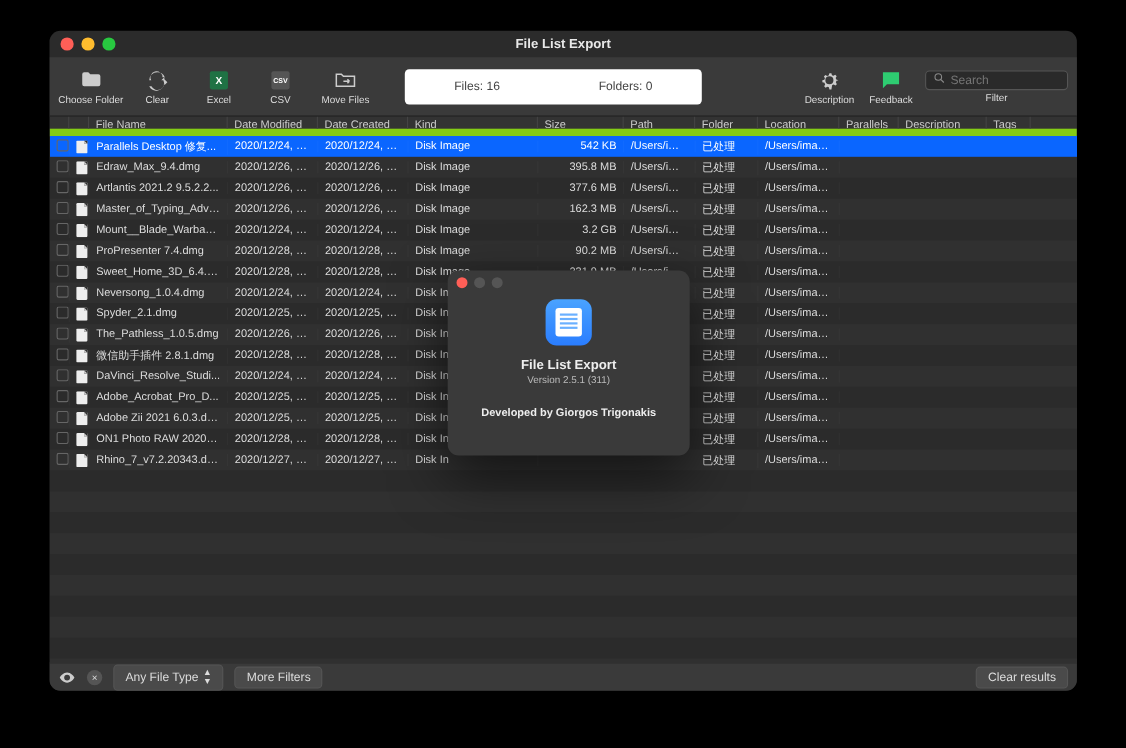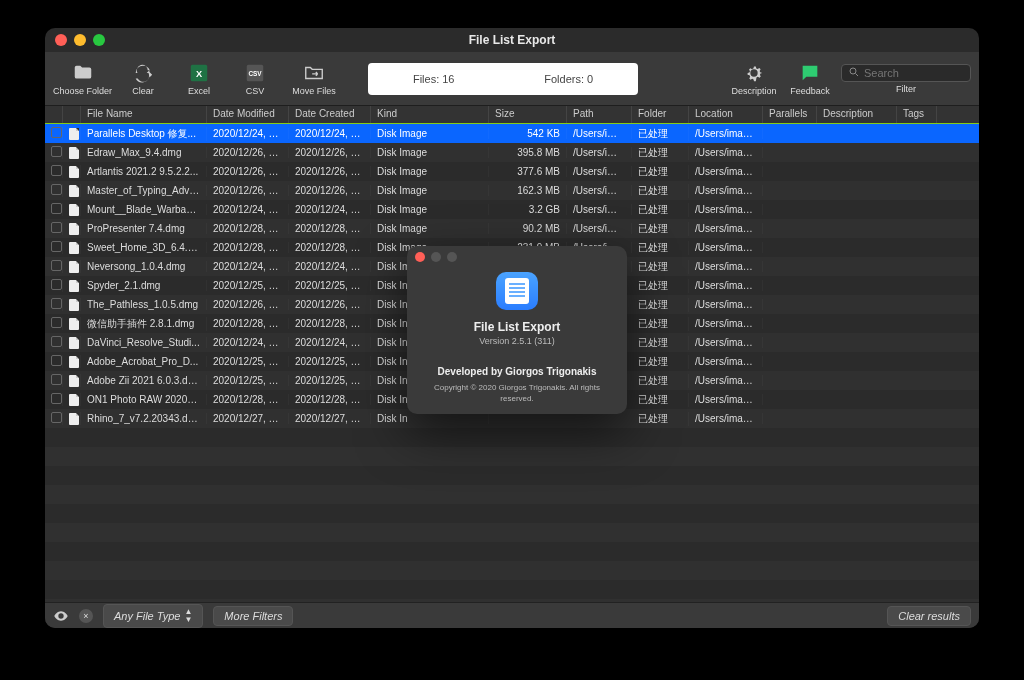--- a/index.html
+++ b/index.html
@@ -15,33 +15,33 @@
 .toolbar { height: 54px; background: #3a3a3a; display: flex; align-items: center; padding: 0 8px; gap: 6px; border-bottom: 1px solid #1e1e1e; }
 .tb-btn { display: flex; flex-direction: column; align-items: center; gap: 2px; color: #ddd; font-size: 9px; cursor: pointer; min-width: 50px; }
 .tb-icon { width: 24px; height: 22px; display: flex; align-items: center; justify-content: center; color: #ccc; }
 .tb-icon svg { width: 22px; height: 22px; fill: currentColor; }
 .counts { flex: 0 0 270px; margin-left: 20px; background: #fff; height: 32px; border-radius: 4px; display: flex; align-items: center; justify-content: space-around; font-size: 11px; color: #444; }
 .spacer { flex: 1; }
 .search-wrap { display: flex; flex-direction: column; align-items: center; gap: 2px; color: #ddd; font-size: 9px; }
 .search { width: 130px; height: 18px; background: #2a2a2a; border: 1px solid #555; border-radius: 4px; display: flex; align-items: center; padding: 0 6px; gap: 4px; color: #888; font-size: 11px; }
 .search input { flex: 1; background: transparent; border: none; color: #ccc; font-size: 11px; outline: none; }
 .table-wrap { flex: 1; overflow: hidden; display: flex; flex-direction: column; }
-.thead { display: flex; background: #333; border-bottom: 1px solid #84cc16; height: 18px; }
+.thead { display: flex; background: #333; border-bottom: 7px solid #84cc16; height: 18px; }
 .th { color: #ccc; font-size: 10px; padding: 2px 6px; border-right: 1px solid #444; white-space: nowrap; overflow: hidden; }
 .tbody { flex: 1; overflow-y: auto; background: #2b2b2b; }
 .tr { display: flex; height: 19px; align-items: center; font-size: 10px; color: #ddd; }
 .tr:nth-child(even) { background: #303030; }
 .tr.selected { background: #0a66ff; color: #fff; }
 .td { padding: 0 6px; white-space: nowrap; overflow: hidden; text-overflow: ellipsis; border-right: 1px solid rgba(255,255,255,0.03); }
 .td.size { text-align: right; }
 .file-icon { width: 10px; height: 12px; background: #eee; border-radius: 1px; display: inline-block; margin-right: 4px; vertical-align: middle; position: relative; }
 .file-icon::after { content: ""; position: absolute; top: 0; right: 0; border-top: 3px solid #2b2b2b; border-left: 3px solid #ccc; }
 .checkbox { width: 11px; height: 11px; border: 1px solid #666; border-radius: 2px; display: inline-block; }
 .footer { height: 26px; background: #3a3a3a; border-top: 1px solid #222; display: flex; align-items: center; padding: 0 8px; gap: 10px; font-size: 11px; color: #ddd; }
-.footer .seg { background: #4a4a4a; padding: 3px 10px; border-radius: 4px; border: 1px solid #555; cursor: pointer; display: flex; align-items: center; gap: 4px; font-style: italic; }
+.footer .seg { background: #4a4a4a; padding: 3px 10px; border-radius: 4px; border: 1px solid #555; cursor: pointer; display: flex; align-items: center; gap: 4px; }
 .footer .eye { width: 16px; height: 16px; }
 .footer .clear-filter { width: 14px; height: 14px; border-radius: 50%; background: #555; display: flex; align-items: center; justify-content: center; font-size: 9px; cursor: pointer; }
 .footer-spacer { flex: 1; }
 .about { position: absolute; left: 407px; top: 246px; width: 220px; height: 168px; background: #3a3a3a; border-radius: 10px; box-shadow: 0 18px 50px rgba(0,0,0,.6); color: #eee; display: flex; flex-direction: column; align-items: center; padding: 8px 14px 10px; text-align: center; }
 .about .traffic2 { position: absolute; left: 8px; top: 6px; display: flex; gap: 6px; }
 .about .dot2 { width: 10px; height: 10px; border-radius: 50%; background: #555; }
 .about .dot2.red { background: #ff5f57; }
 .about .app-icon { margin-top: 18px; width: 42px; height: 42px; background: linear-gradient(#4aa3ff,#2a7dff); border-radius: 10px; display: flex; align-items: center; justify-content: center; }
 .about .app-icon .sheet { width: 24px; height: 26px; background: #fff; border-radius: 3px; position: relative; }
 .about .app-icon .sheet::before { content: ""; position: absolute; top: 5px; left: 4px; right: 4px; height: 2px; background: #6ab0ff; box-shadow: 0 4px 0 #6ab0ff, 0 8px 0 #6ab0ff, 0 12px 0 #6ab0ff; }
@@ -619,14 +619,13 @@
     <div class="dot2 red"></div>
     <div class="dot2"></div>
     <div class="dot2"></div>
   </div>
   <div class="app-icon">
       <div times="" <div="" class="sheet"></div>
     </div>
   <h3>File List Export</h3>
   <div class="ver">Version 2.5.1 (311)</div>
   <div class="dev">Developed by Giorgos Trigonakis</div>
-  <div class="copy">Copyright © 2020 Giorgos Trigonakis. All rights reserved.</div>
 </div>
 
 </body></html>

